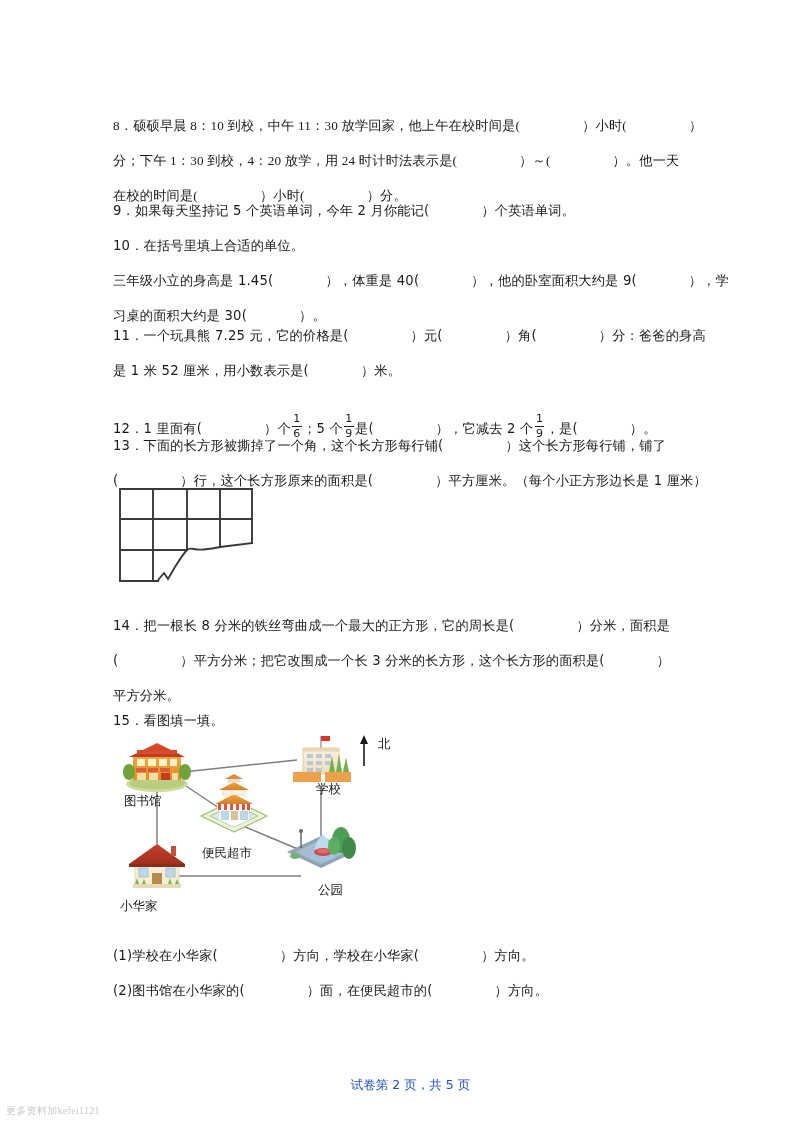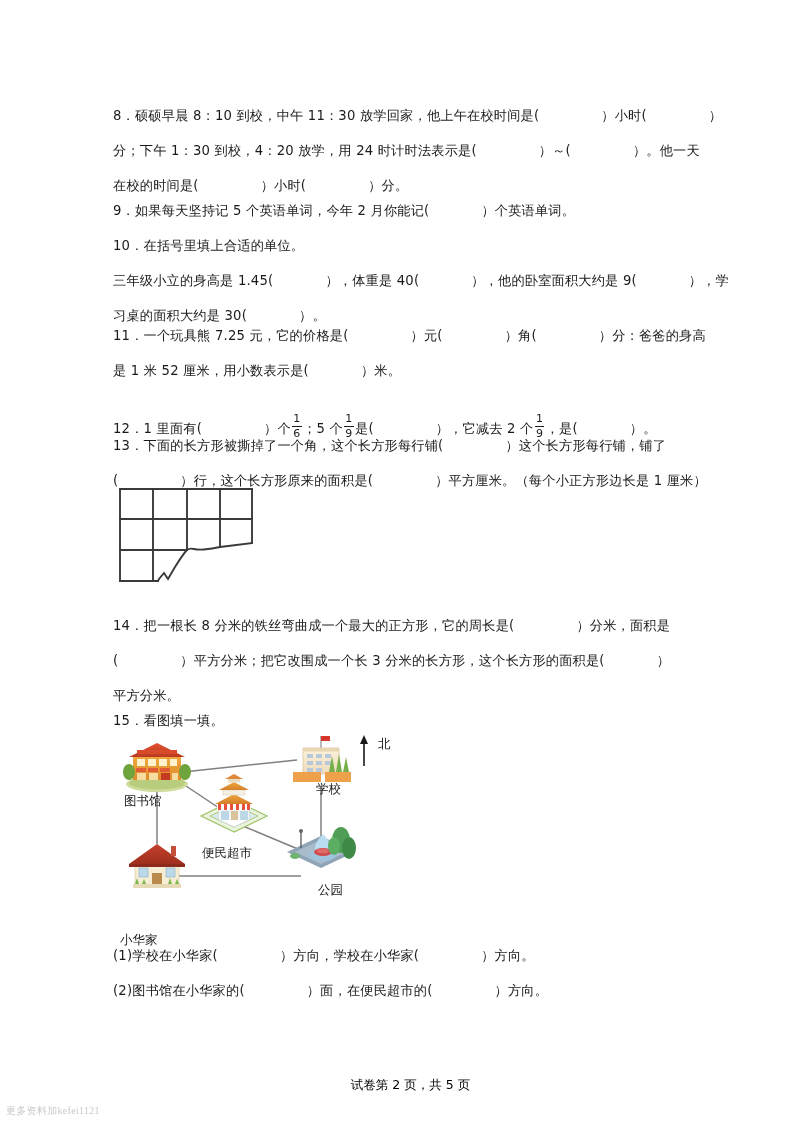--- a/index.html
+++ b/index.html
@@ -35,29 +35,29 @@
   .frac .den { display:block; padding:0 1px; }
 
   
   #torn-figure { position:absolute; left:118px; top:487px; width:160px; height:100px; }
 
   
   #map-figure { position:absolute; left:115px; top:728px; width:300px; height:195px; }
   .map-label { position:absolute; font-size:12.5px; white-space:nowrap; color:#1a1a1a; }
 
   
-  .footer { position:absolute; left:0; top:1077px; width:793px; text-align:center; font-size:12.5px; color:#000000;padding-left:28px; }
+  .footer { position:absolute; left:0; top:1077px; width:793px; text-align:center; font-size:12.5px; color:#1d4ed8;padding-left:28px; }
   .watermark { position:absolute; left:6px; top:1104px; font-size:10px; color:#c9c9c9; letter-spacing:0.3px;font-family:Liberation Serif, serif; }
 </style>
 </head>
 <body>
 
 <div class="page">
 
-  <div class="q" id="q8" style="top:98px;">
+  <div class="q" id="q8" style="top:108px;font-family:Liberation Serif, serif;">
       <div class="line"><span>8．硕硕早晨 8：10 到校，中午 11：30 放学回家，他上午在校时间是(</span><span class="blank b-lg"></span><span>）小时(</span><span class="blank b-lg"></span><span>）</span></div>
       <div class="line"><span>分；下午 1：30 到校，4：20 放学，用 24 时计时法表示是(</span><span class="blank b-lg"></span><span>）～(</span><span class="blank b-lg"></span><span>）。他一天</span></div>
       <div class="line"><span>在校的时间是(</span><span class="blank b-lg"></span><span>）小时(</span><span class="blank b-lg"></span><span>）分。</span></div>
     </div>
   <div class="q" id="q9" style="top:193px;">
       <div class="line"><span>9．如果每天坚持记 5 个英语单词，今年 2 月你能记(</span><span class="blank b-md"></span><span>）个英语单词。</span></div>
     </div>
   <div class="q" id="q10" style="top:228px;">
       <div class="line"><span>10．在括号里填上合适的单位。</span></div>
       <div class="line"><span>三年级小立的身高是 1.45(</span><span class="blank b-md"></span><span>），体重是 40(</span><span class="blank b-md"></span><span>），他的卧室面积大约是 9(</span><span class="blank b-md"></span><span>），学</span></div>
@@ -282,19 +282,19 @@
         <path d="M53,156 L55,150 L57,156 Z"></path>
           <path d="M60,156 L62,151 L64,156 Z"></path>
       </g>
     </g>
   </svg>
 
   <div class="map-label" style="left:124px; top:793px;">图书馆</div>
   <div class="map-label" style="left:316px; top:781px;">学校</div>
   <div class="map-label" style="left:202px; top:845px;">便民超市</div>
   <div class="map-label" style="left:318px; top:882px;">公园</div>
-  <div class="map-label" style="left:120px; top:932px;">小华家</div>
+  <div class="map-label" style="left:120px; top:898px;">小华家</div>
   <div class="map-label" style="left:378px; top:736px; font-size:12.5px;">北</div>
 
   <div class="footer">试卷第 2 页，共 5 页</div>
   <div class="watermark">更多资料加kefei1121</div>
 
 </div>
 
 </body></html>

